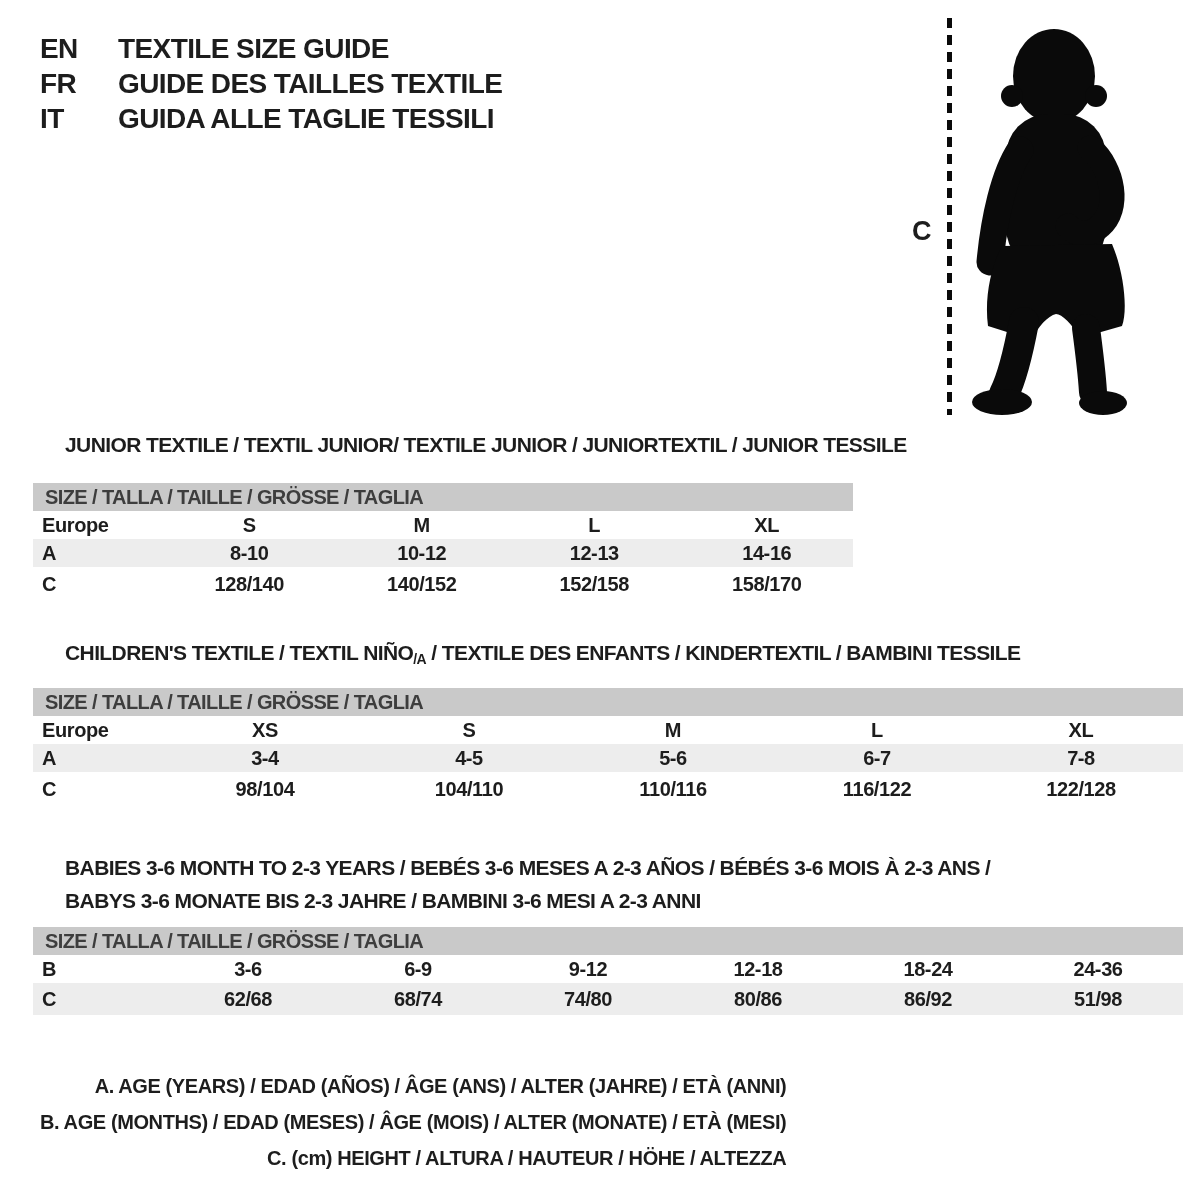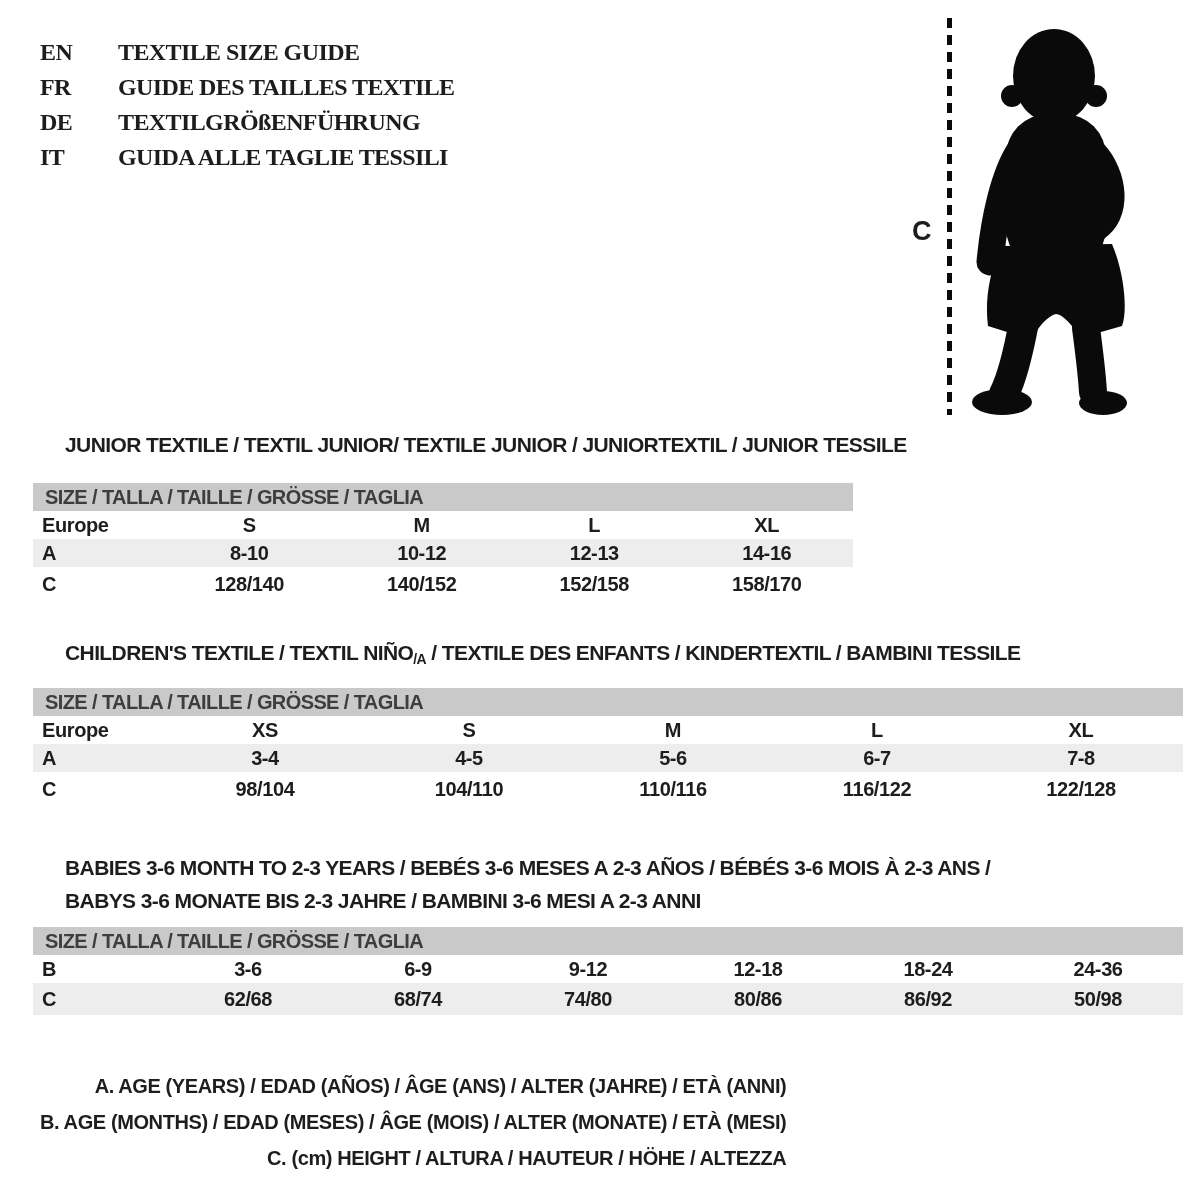--- a/index.html
+++ b/index.html
@@ -8,21 +8,21 @@
     background: #ffffff;
     position: relative;
     font-family: "Liberation Sans", sans-serif;
     font-weight: bold;
     color: #1d1d1d;
     overflow: hidden;
   }
 
   
   .lang-block { position: absolute; left: 40px; top: 31px; }
-  .lang-row { display: flex; height: 35px; align-items: flex-end; font-size: 24px; letter-spacing: -0.6px; font-family: Liberation Serif, serif; }
+  .lang-row { display: flex; height: 35px; align-items: center; font-size: 28px; letter-spacing: -0.6px; }
   .lang-code { width: 78px; flex: 0 0 78px; }
 
   
   .dashed-line {
     position: absolute; left: 947px; top: 18px;
     width: 5px; height: 397px;
     background: repeating-linear-gradient(to bottom, #0a0a0a 0 10px, transparent 10px 17px);
   }
   .measure-c { position: absolute; left: 912px; top: 216px; font-size: 27px; }
   .silhouette-wrap { position: absolute; left: 962px; top: 14px; width: 178px; height: 402px; }
@@ -63,24 +63,20 @@
 <body>
 
 <div class="lang-block">
   <div class="lang-row">
     <span class="lang-code">EN</span>
     <span class="lang-title">TEXTILE SIZE GUIDE</span>
   </div>
   <div class="lang-row">
     <span class="lang-code">FR</span>
     <span class="lang-title">GUIDE DES TAILLES TEXTILE</span>
-  </div>
-  <div class="lang-row">
-    <span class="lang-code">DE</span>
-    <span class="lang-title">TEXTILGRÖßENFÜHRUNG</span>
   </div>
   <div class="lang-row">
     <span class="lang-code">IT</span>
     <span class="lang-title">GUIDA ALLE TAGLIE TESSILI</span>
   </div>
 </div>
 
 <div class="dashed-line"></div>
 <div class="measure-c">C</div>
 <div class="silhouette-wrap">
@@ -183,21 +179,21 @@
     <span class="cell">18-24</span>
     <span class="cell">24-36</span>
   </div>
   <div class="trow h32 shaded">
     <span class="rlabel">C</span>
     <span class="cell">62/68</span>
     <span class="cell">68/74</span>
     <span class="cell">74/80</span>
     <span class="cell">80/86</span>
     <span class="cell">86/92</span>
-    <span class="cell">50/98</span>
+    <span class="cell">51/98</span>
   </div>
 </div>
 
 <div class="legend">
   <div class="legend-line">A. AGE (YEARS) / EDAD (AÑOS) / ÂGE (ANS) / ALTER (JAHRE) / ETÀ (ANNI)</div>
   <div class="legend-line">B. AGE (MONTHS) / EDAD (MESES) / ÂGE (MOIS) / ALTER (MONATE) / ETÀ (MESI)</div>
   <div class="legend-line">C. (cm) HEIGHT / ALTURA / HAUTEUR / HÖHE / ALTEZZA</div>
 </div>
 
 </body></html>

